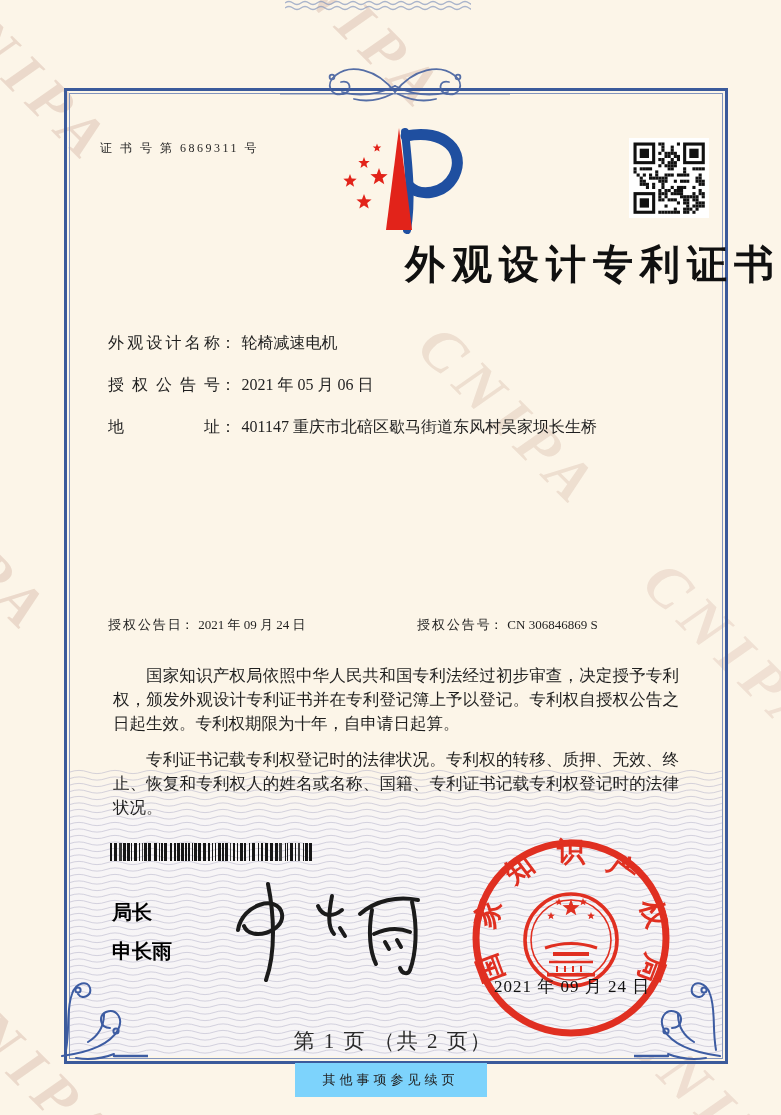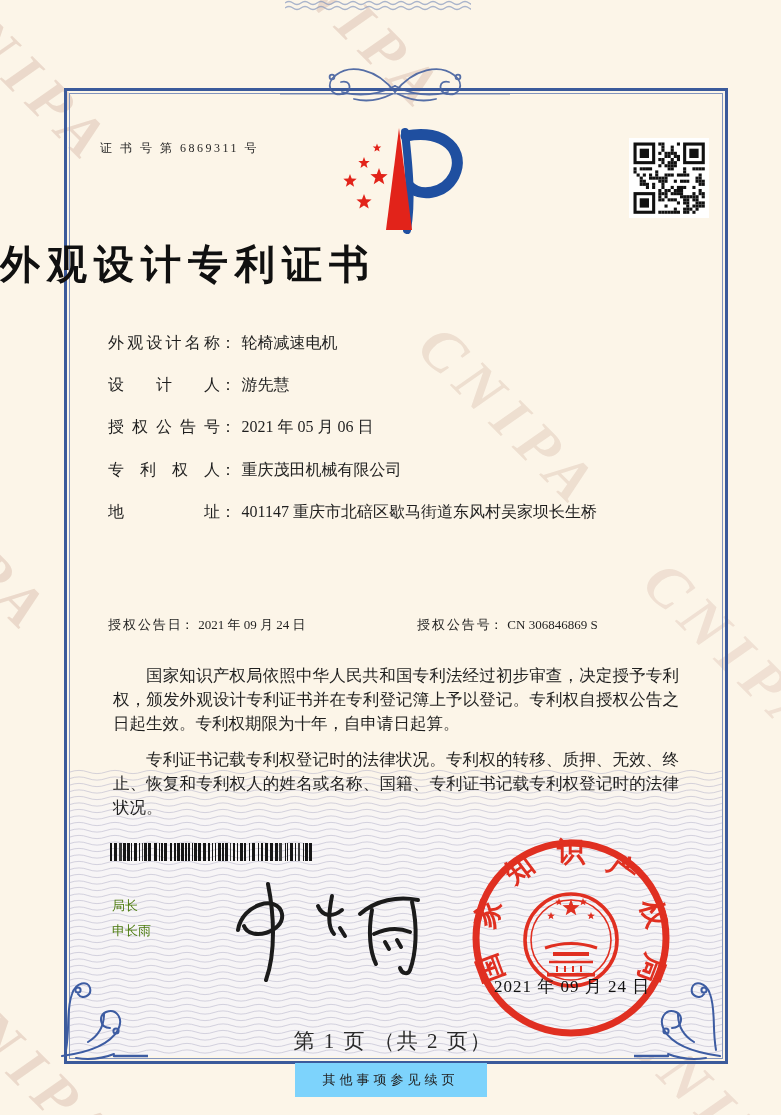--- a/index.html
+++ b/index.html
@@ -14,39 +14,39 @@
   .frame-inner{position:absolute;left:2px;top:2px;right:2px;bottom:2px;border:1.5px solid #8194bd;}
   .band{position:absolute;left:70px;top:768px;width:652px;height:288px;
         background:linear-gradient(180deg,rgba(247,245,247,0) 0,rgba(247,245,247,.95) 55px,#f6f4f6 100%);}
   .band svg{position:absolute;left:0;top:0;}
   
   .orn{position:absolute;pointer-events:none;}
   
   .cert-no{position:absolute;left:100px;top:140px;font-size:12px;letter-spacing:2.5px;color:#262626;}
   .qr{position:absolute;left:629px;top:138px;width:80px;height:80px;background:#fff;padding:0;}
   .logo{position:absolute;left:333px;top:124px;width:132px;height:112px;}
-  .title{position:absolute;left:0;top:237px;width:100%;text-align:left;font-size:40px;font-weight:bold;
+  .title{position:absolute;left:0;top:237px;width:100%;text-align:right;font-size:40px;font-weight:bold;
          letter-spacing:7px;color:#101010;}
   
   .fields{position:absolute;left:108px;top:333px;width:584px;font-size:16px;}
   .field{margin-bottom:21.2px;white-space:nowrap;}
   .flabel{display:inline-block;width:7em;text-align:justify;text-align-last:justify;vertical-align:bottom;}
   .fcolon{margin-right:.35em;}
   .grant-row{position:absolute;left:108px;top:616px;width:600px;font-size:13px;white-space:nowrap;}
   .grant-no{position:absolute;left:261px;top:0;padding-left:48px;}
   .grant-row .flabel{width:5.6em;}
   
   .body-text{position:absolute;left:100px;top:651px;width:592px;font-size:16.5px;line-height:1.44;
              text-align:justify;}
   .body-text p{margin:13px;text-indent:2em;}
   
   .barcode{position:absolute;left:110px;top:843px;width:207px;height:18px;}
   
   .signer{position:absolute;left:112px;top:893px;font-family:"Liberation Sans","DejaVu Sans",sans-serif;
-          font-size:13px;color:#4d7c0f;line-height:1.95;}
+          font-size:20px;color:#000000;line-height:1.95;font-weight:bold;}
   .signature{position:absolute;left:222px;top:872px;width:205px;height:110px;}
   
   .seal{position:absolute;left:465px;top:836px;width:212px;height:202px;opacity:.96;}
   .seal-date{position:absolute;left:494px;top:975px;font-size:17px;letter-spacing:1px;color:#111;
              white-space:nowrap;}
   
   .page-num{position:absolute;left:64px;top:1027px;width:658px;text-align:center;font-size:21px;
             letter-spacing:2px;color:#2a2a2a;}
   .note-box{position:absolute;left:50%;top:1063px;transform:translateX(-50%);background:#7dd3fc;
             padding:8px 28px;font-size:13px;letter-spacing:4px;color:#222;}
@@ -300,27 +300,21 @@
       <polygon points="31.0,70.0 33.0,75.3 38.6,75.5 34.2,79.0 35.7,84.5 31.0,81.4 26.3,84.5 27.8,79.0 23.4,75.5 29.0,75.3" fill="#e2231a"></polygon>
     </svg>
 
   <div class="title">外观设计专利证书</div>
 
   <div class="fields">
     <div class="field">
       <span class="flabel">外观设计名称</span><span class="fcolon">：</span><span class="fvalue">轮椅减速电机</span>
     </div>
     <div class="field">
-      <span class="flabel">设计人</span><span class="fcolon">：</span><span class="fvalue">游先慧</span>
-    </div>
-    <div class="field">
       <span class="flabel">授权公告号</span><span class="fcolon">：</span><span class="fvalue">2021 年 05 月 06 日</span>
-    </div>
-    <div class="field">
-      <span class="flabel">专利权人</span><span class="fcolon">：</span><span class="fvalue">重庆茂田机械有限公司</span>
     </div>
     <div class="field">
       <span class="flabel">地址</span><span class="fcolon">：</span><span class="fvalue">401147 重庆市北碚区歇马街道东风村吴家坝长生桥</span>
     </div>
   </div>
 
   <div class="grant-row">
     <span>
       <span class="flabel">授权公告日</span><span class="fcolon">：</span><span class="fvalue">2021 年 09 月 24 日</span>
     </span>

